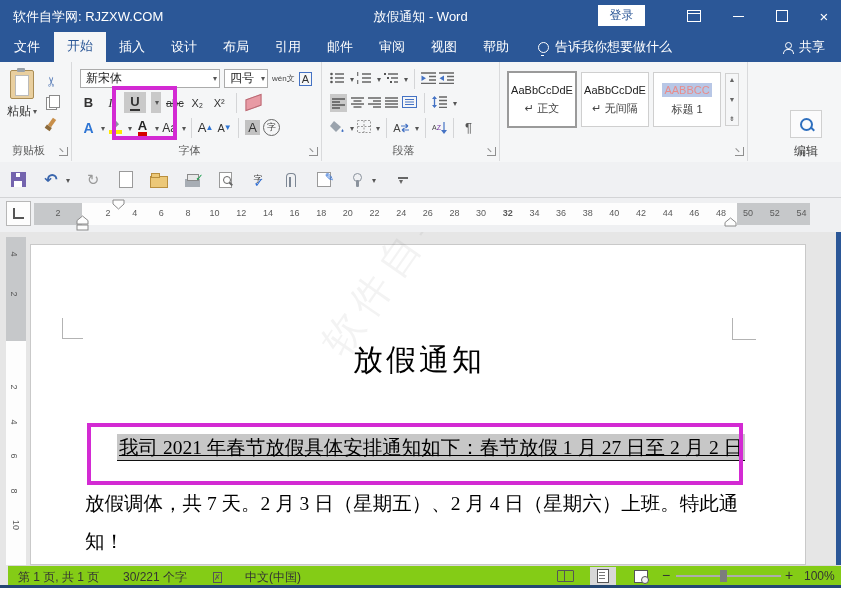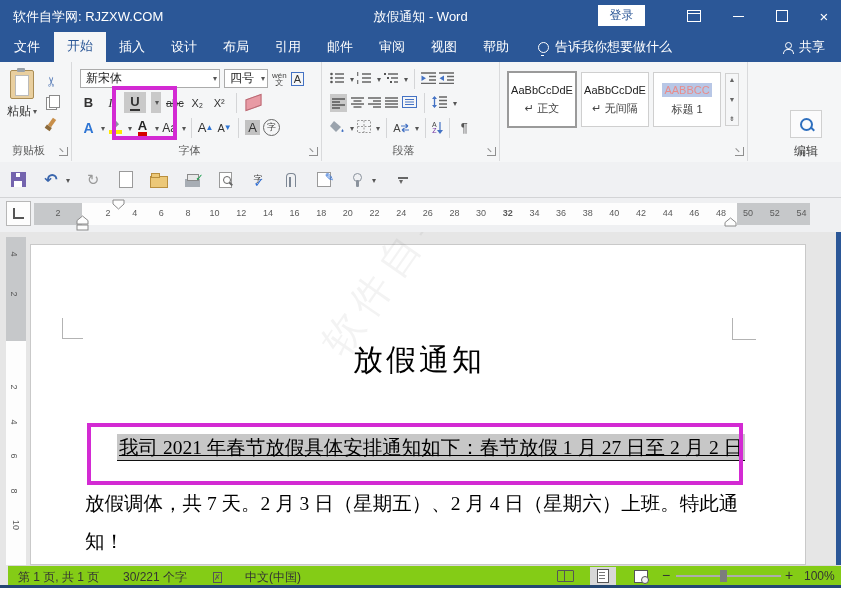--- a/index.html
+++ b/index.html
@@ -53,21 +53,21 @@
          height:19px;font-size:12px;color:#222;padding:0 2px 0 5px;box-sizing:border-box;}
   .u-btn{border-bottom:2px solid #333;font-weight:bold;}
   .eraser{width:15px;height:9px;background:#e89aa4;transform:rotate(-20deg) skewX(-20deg);border:1px solid #b86a74;display:inline-block;}
   .fx-a{color:#2e75d4;font-weight:bold;font-size:14px;}
   .pen-hl{width:13px;height:13px;position:relative;display:inline-block;}
   .pen-hl::before{content:"";position:absolute;left:3px;top:0;width:7px;height:8px;background:#8b95a1;clip-path:polygon(0 100%,60% 0,100% 40%,30% 100%);}
   .pen-hl::after{content:"";position:absolute;left:0;bottom:0;width:13px;height:4px;background:#ffe800;}
   .col-a{font-weight:bold;font-size:13px;color:#222;border-bottom:4px solid #d40000;line-height:12px;display:inline-block;}
   .shade-a{background:#c2c2c2;padding:0 3px;font-size:13px;}
   .circ-z{width:15px;height:15px;border:1px solid #666;border-radius:50%;font-size:9px;display:inline-flex;align-items:center;justify-content:center;color:#444;}
-  .stack{display:inline-flex;flex-direction:column;align-items:center;line-height:7px;font-size:8px;color:#444;justify-content:flex-end;}
+  .stack{display:inline-flex;flex-direction:row;align-items:center;line-height:7px;font-size:8px;color:#444;justify-content:flex-end;}
   .abox{border:1px solid #4472c4;padding:0 2px;font-size:11px;color:#333;}
   .supmark{font-size:8px;color:#2e75d4;margin-left:-1px;vertical-align:super;}
   
   .rrow{display:flex;align-items:center;padding-left:8px;margin-top:4px;}
   
   .style-card{width:66px;height:53px;background:#fff;border:1px solid #cfcfcf;display:flex;flex-direction:column;
               align-items:center;justify-content:center;gap:5px;margin-right:4px;}
   .style-card.sel{border:2px solid #9a9a9a;}
   .sc-prev{font-size:11px;color:#222;white-space:nowrap;overflow:hidden;max-width:62px;}
   .sc-name{font-size:11px;color:#444;white-space:nowrap;}

